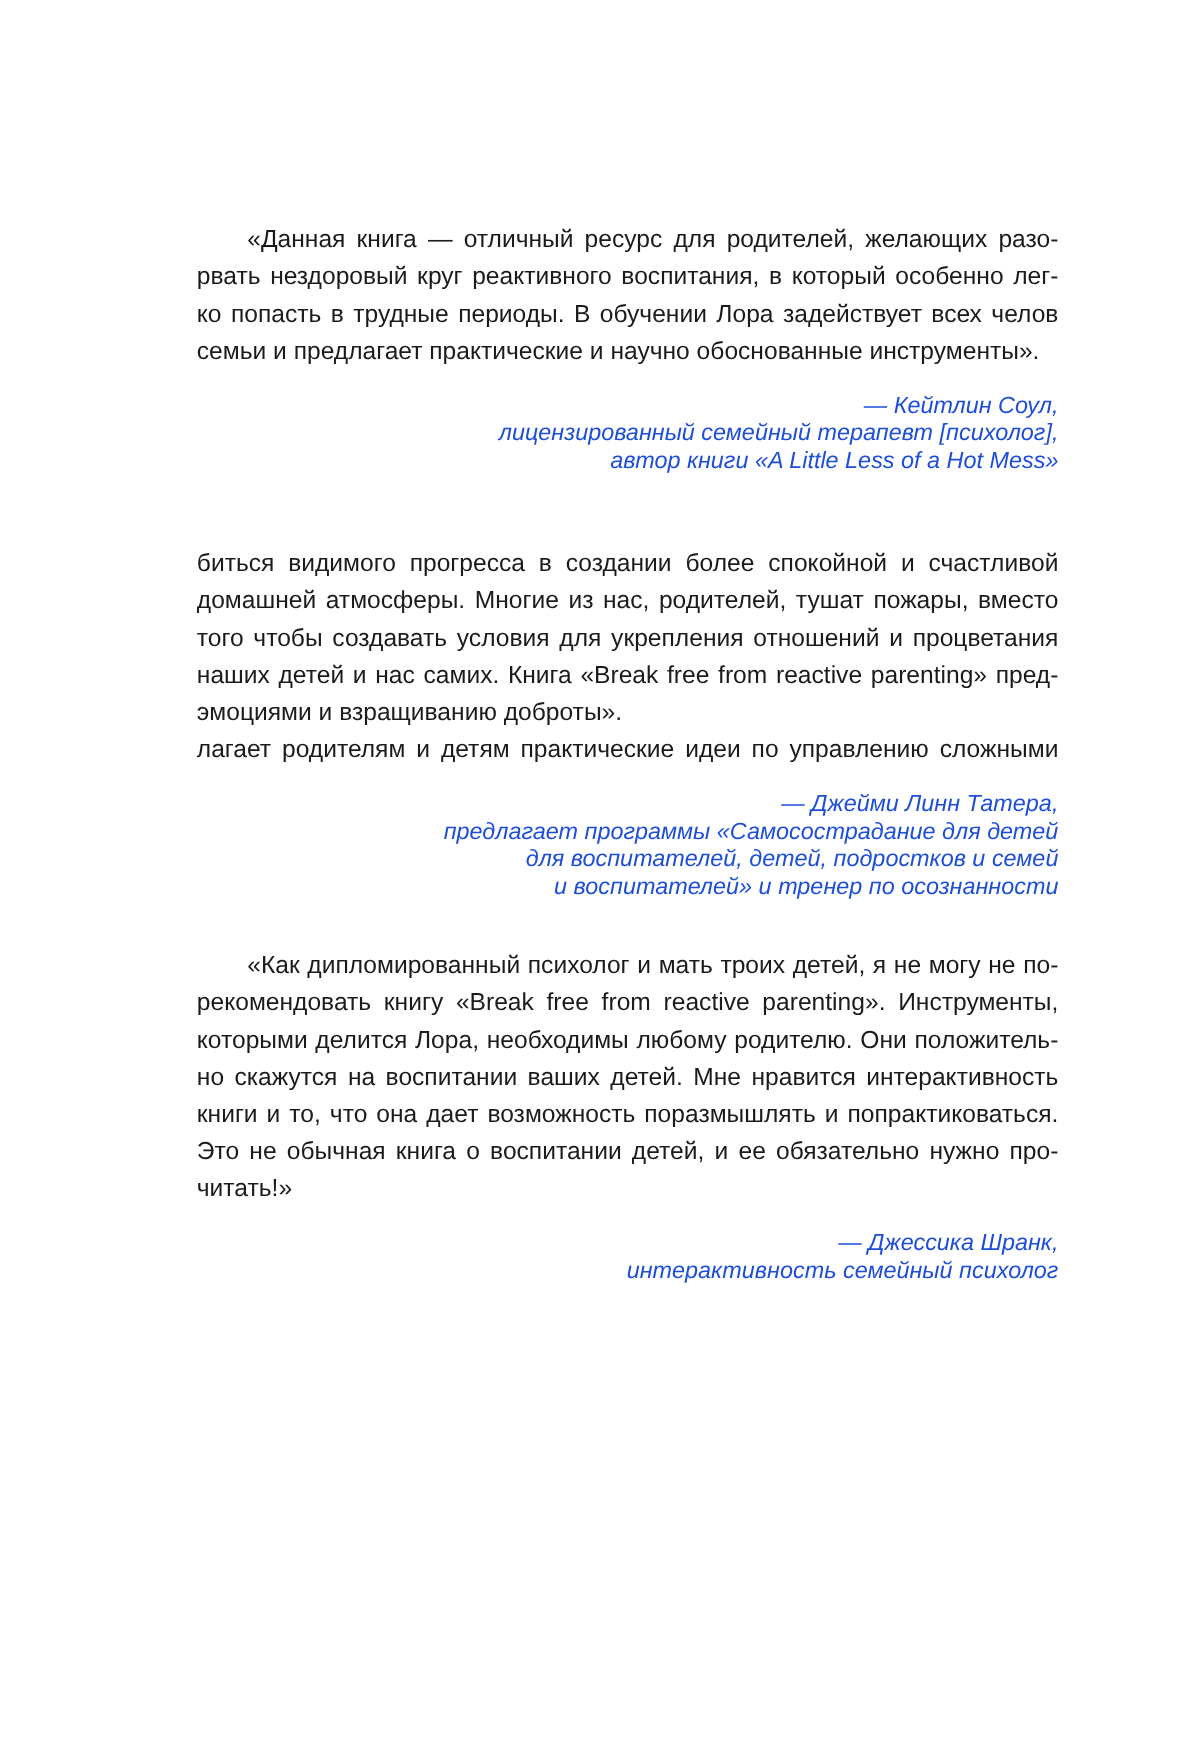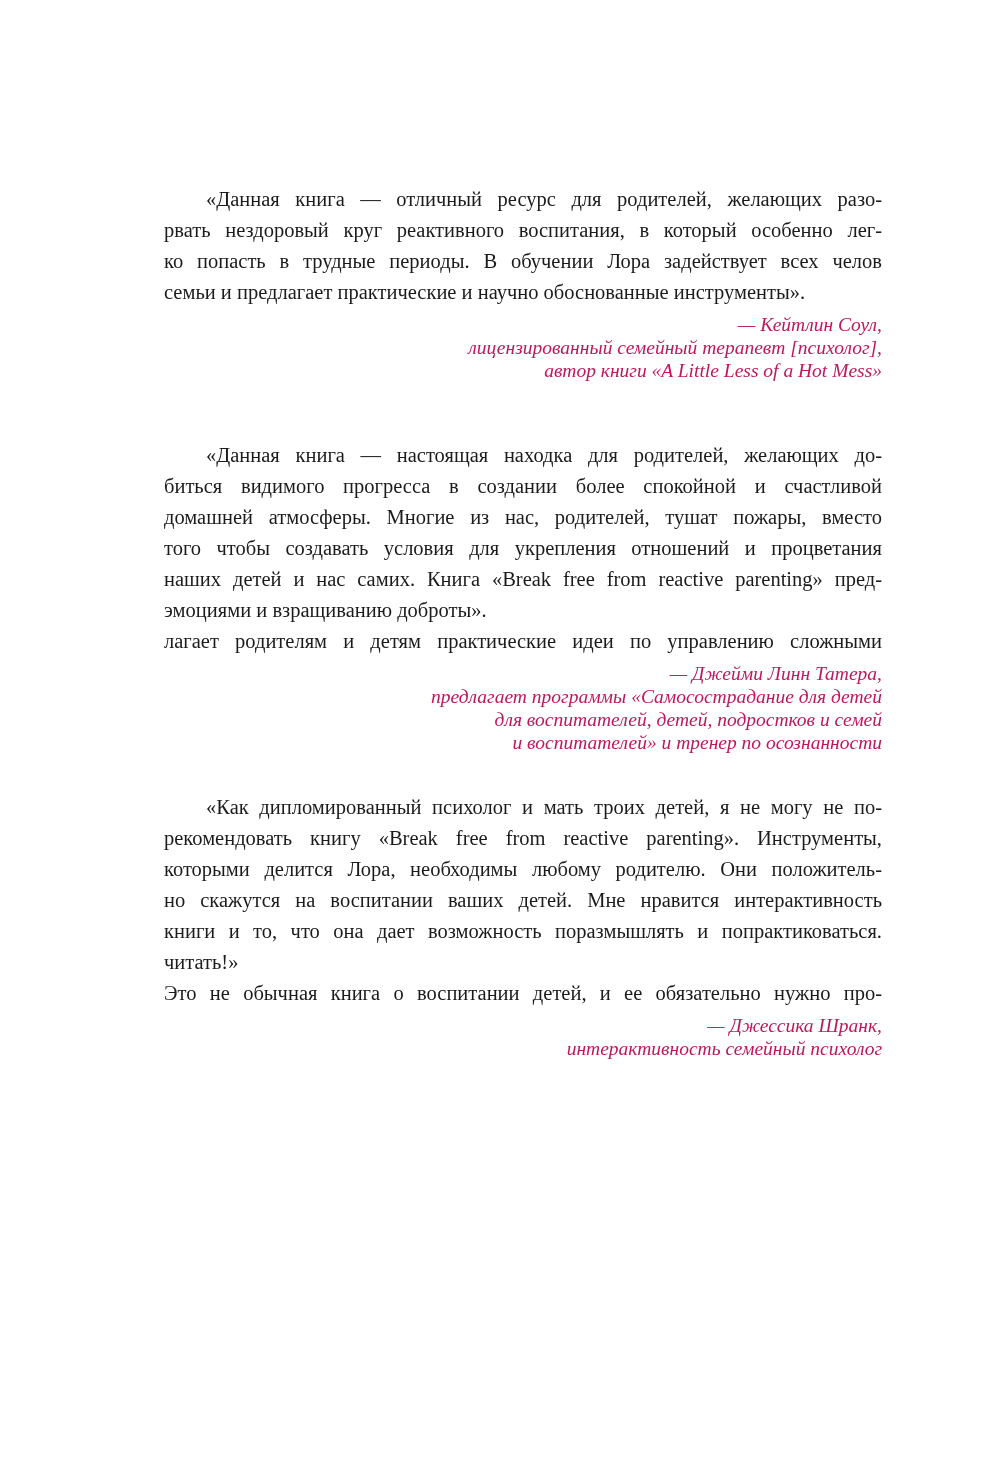--- a/index.html
+++ b/index.html
@@ -6,21 +6,21 @@
     margin: 0;
     padding: 0;
     background: #ffffff;
   }
   .page {
     position: relative;
     width: 914px;
     height: 1468px;
     background: #ffffff;
     overflow: hidden;
-    font-family: Liberation Serif, serif;
+    font-family: Liberation Sans, sans-serif;
     color: #1b1b1b;
   }
   .content {
     position: absolute;
     left: 164px;
     top: 184px;
     width: 718px;
   }
   .testimonial { margin: 0; padding: 0; }
   .testimonial + .testimonial { margin-top: 58px; }
@@ -33,25 +33,25 @@
   }
   .quote .qline {
     text-align: justify;
     text-align-last: justify;
     white-space: normal;
   }
   .quote .qline.first { text-indent: 42px; }
   .quote .qline.last  { text-align-last: left; }
 
   .attribution {
-    margin-top: 5px;
+    margin-top: 19px;
     font-size: 19.5px;
     line-height: 23px;
     font-style: italic;
-    color: #be185d;
+    color: #1d4ed8;
   }
   .attribution .aline {
     text-align: right;
     white-space: nowrap;
   }
 </style>
 </head>
 <body>
 
 <div class="page">
@@ -66,21 +66,20 @@
         </div>
       <div class="attribution">
           <div class="aline first">—  Кейтлин Соул,</div>
           <div class="aline">лицензированный семейный терапевт [психолог],</div>
           <div class="aline last">автор книги «A Little Less of a Hot Mess»</div>
         </div>
     </section>
 
     <section class="testimonial">
       <div class="quote">
-          <div class="qline first">«Данная книга — настоящая находка для родителей, желающих до-</div>
           <div class="qline">биться видимого прогресса в создании более спокойной и счастливой</div>
           <div class="qline">домашней атмосферы. Многие из нас, родителей, тушат пожары, вместо</div>
           <div class="qline">того чтобы создавать условия для укрепления отношений и процветания</div>
           <div class="qline">наших детей и нас самих. Книга «Break free from reactive parenting» пред-</div>
           <div class="qline last">эмоциями и взращиванию доброты».</div>
           <div class="qline">лагает родителям и детям практические идеи по управлению сложными</div>
         </div>
       <div class="attribution">
           <div class="aline first">—  Джейми Линн Татера,</div>
           <div class="aline">предлагает программы «Самосострадание для детей</div>
@@ -89,22 +88,22 @@
         </div>
     </section>
 
     <section class="testimonial">
       <div class="quote">
           <div class="qline first">«Как дипломированный психолог и мать троих детей, я не могу не по-</div>
           <div class="qline">рекомендовать книгу «Break free from reactive parenting». Инструменты,</div>
           <div class="qline">которыми делится Лора, необходимы любому родителю. Они положитель-</div>
           <div class="qline">но скажутся на воспитании ваших детей. Мне нравится интерактивность</div>
           <div class="qline">книги и то, что она дает возможность поразмышлять и попрактиковаться.</div>
+          <div class="qline">Это не обычная книга о воспитании детей, и ее обязательно нужно про-</div>
           <div class="qline last">читать!»</div>
-          <div class="qline">Это не обычная книга о воспитании детей, и ее обязательно нужно про-</div>
         </div>
       <div class="attribution">
           <div class="aline first">—  Джессика Шранк,</div>
           <div class="aline last">интерактивность семейный психолог</div>
         </div>
     </section>
 
   </div>
 </div>
 

